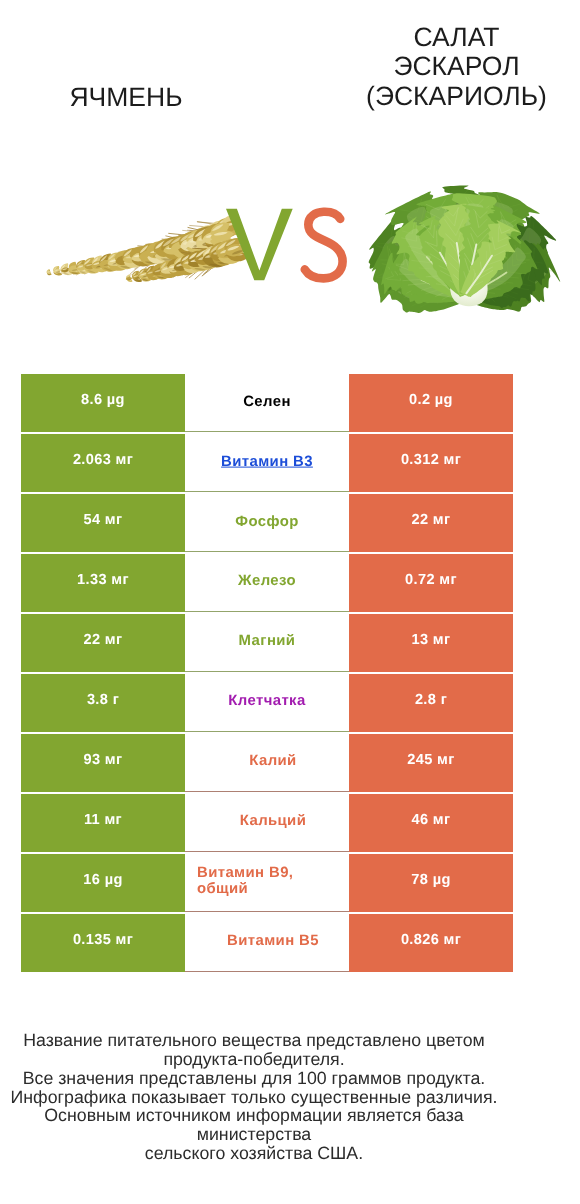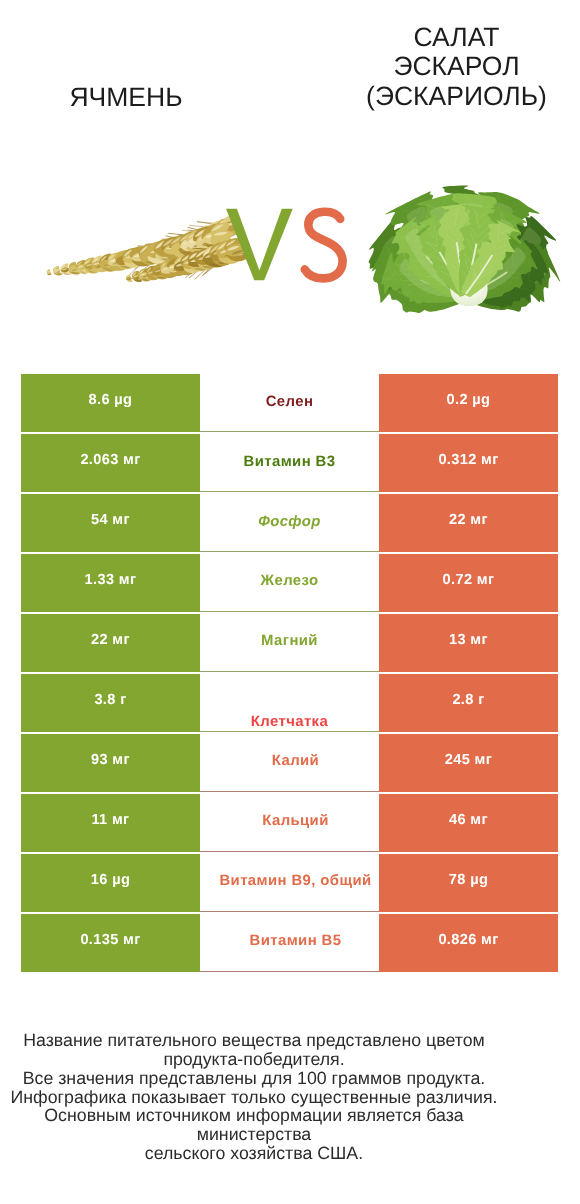--- a/index.html
+++ b/index.html
@@ -7,21 +7,21 @@
   body{width:580px;height:1204px;background:#ffffff;font-family:"Liberation Sans",sans-serif;overflow:hidden;-webkit-font-smoothing:antialiased;text-rendering:geometricPrecision;}
   .page{position:relative;width:580px;height:1204px;background:#fff;}
   .title{position:absolute;text-align:center;color:#1c1c1c;font-size:26.5px;line-height:29.6px;font-weight:400;}
   #title-left{left:0;width:252px;top:82.5px;}
   #title-right{left:319px;width:275px;top:22.8px;}
   .tline{white-space:nowrap;}
   .hero{position:absolute;top:0;left:0;width:580px;height:360px;}
   .cmp{position:absolute;left:21px;top:374px;width:537px;}
   .row{display:flex;height:58.18px;margin-bottom:1.8px;}
   .row:last-child{margin-bottom:0;}
-  .cell{width:179px;display:flex;align-items:center;justify-content:center;font-size:14.6px;font-weight:700;box-sizing:border-box;letter-spacing:.35px;}
+  .cell{width:164px;display:flex;align-items:center;justify-content:center;font-size:14.6px;font-weight:700;box-sizing:border-box;letter-spacing:.35px;}
   .cell span{display:block;transform:translateY(-2.8px);}
   .cell.l{background:#82A630;color:#ffffff;}
   .cell.r{background:#E26B49;color:#ffffff;}
   .cell.m{background:#ffffff;border-bottom:1px solid #93A46B;font-size:14.9px;letter-spacing:.4px;}
   .cell.m span{transform:translateY(-1.4px);}
   .row.w-right .cell.m{border-bottom-color:#AD8073;padding-left:12px;}
   .foot{position:absolute;left:0;top:1031px;width:508px;text-align:center;font-size:17.75px;line-height:18.86px;color:#2c2c2c;}
 </style>
 </head>
 <body>
@@ -1093,43 +1093,43 @@
       <polygon fill="#82A630" points="226,208.8 236.9,208.8 259.4,270.4 281.8,208.8 292.7,208.8 264.2,280.3 254.3,280.3"></polygon>
       <path fill="none" stroke="#E26B49" stroke-width="8.6" stroke-linecap="round" d="M340.2 218.9 C337.0 213.6 330.6 211.5 323.5 211.8 C315.2 212.1 308.3 216.6 308.3 224.5 C308.3 233.3 315.4 236.7 324.8 240.8 C335.2 245.4 342.6 250.9 342.6 261.6 C342.6 271.7 334.6 278.2 323.7 278.4 C315.0 278.5 308.2 274.9 304.8 269.4"></path>
     </g>
   </svg>
 
   <div class="cmp" id="tbody">
       <div class="row w-left">
         <div class="cell l">
           <span>8.6 µg</span>
         </div>
-        <div class="cell m" style="color: #7f1d1d;">
+        <div class="cell m" style="color: #000000;">
           <span>Селен</span>
         </div>
         <div class="cell r">
           <span>0.2 µg</span>
         </div>
       </div>
       <div class="row w-left">
         <div class="cell l">
           <span>2.063 мг</span>
         </div>
-        <div class="cell m" style="color: #4d7c0f;">
+        <div class="cell m" style="color: #1d4ed8; text-decoration: underline;">
           <span>Витамин B3</span>
         </div>
         <div class="cell r">
           <span>0.312 мг</span>
         </div>
       </div>
       <div class="row w-left">
         <div class="cell l">
           <span>54 мг</span>
         </div>
-        <div class="cell m" style="color: rgb(130, 166, 48); font-style: italic;">
+        <div class="cell m" style="color: rgb(130, 166, 48);">
           <span>Фосфор</span>
         </div>
         <div class="cell r">
           <span>22 мг</span>
         </div>
       </div>
       <div class="row w-left">
         <div class="cell l">
           <span>1.33 мг</span>
         </div>
@@ -1148,21 +1148,21 @@
           <span>Магний</span>
         </div>
         <div class="cell r">
           <span>13 мг</span>
         </div>
       </div>
       <div class="row w-left">
         <div class="cell l">
           <span>3.8 г</span>
         </div>
-        <div class="cell m" style="color: #ef4444; align-items: flex-end;">
+        <div class="cell m" style="color: #a21caf;">
           <span>Клетчатка</span>
         </div>
         <div class="cell r">
           <span>2.8 г</span>
         </div>
       </div>
       <div class="row w-right">
         <div class="cell l">
           <span>93 мг</span>
         </div>

